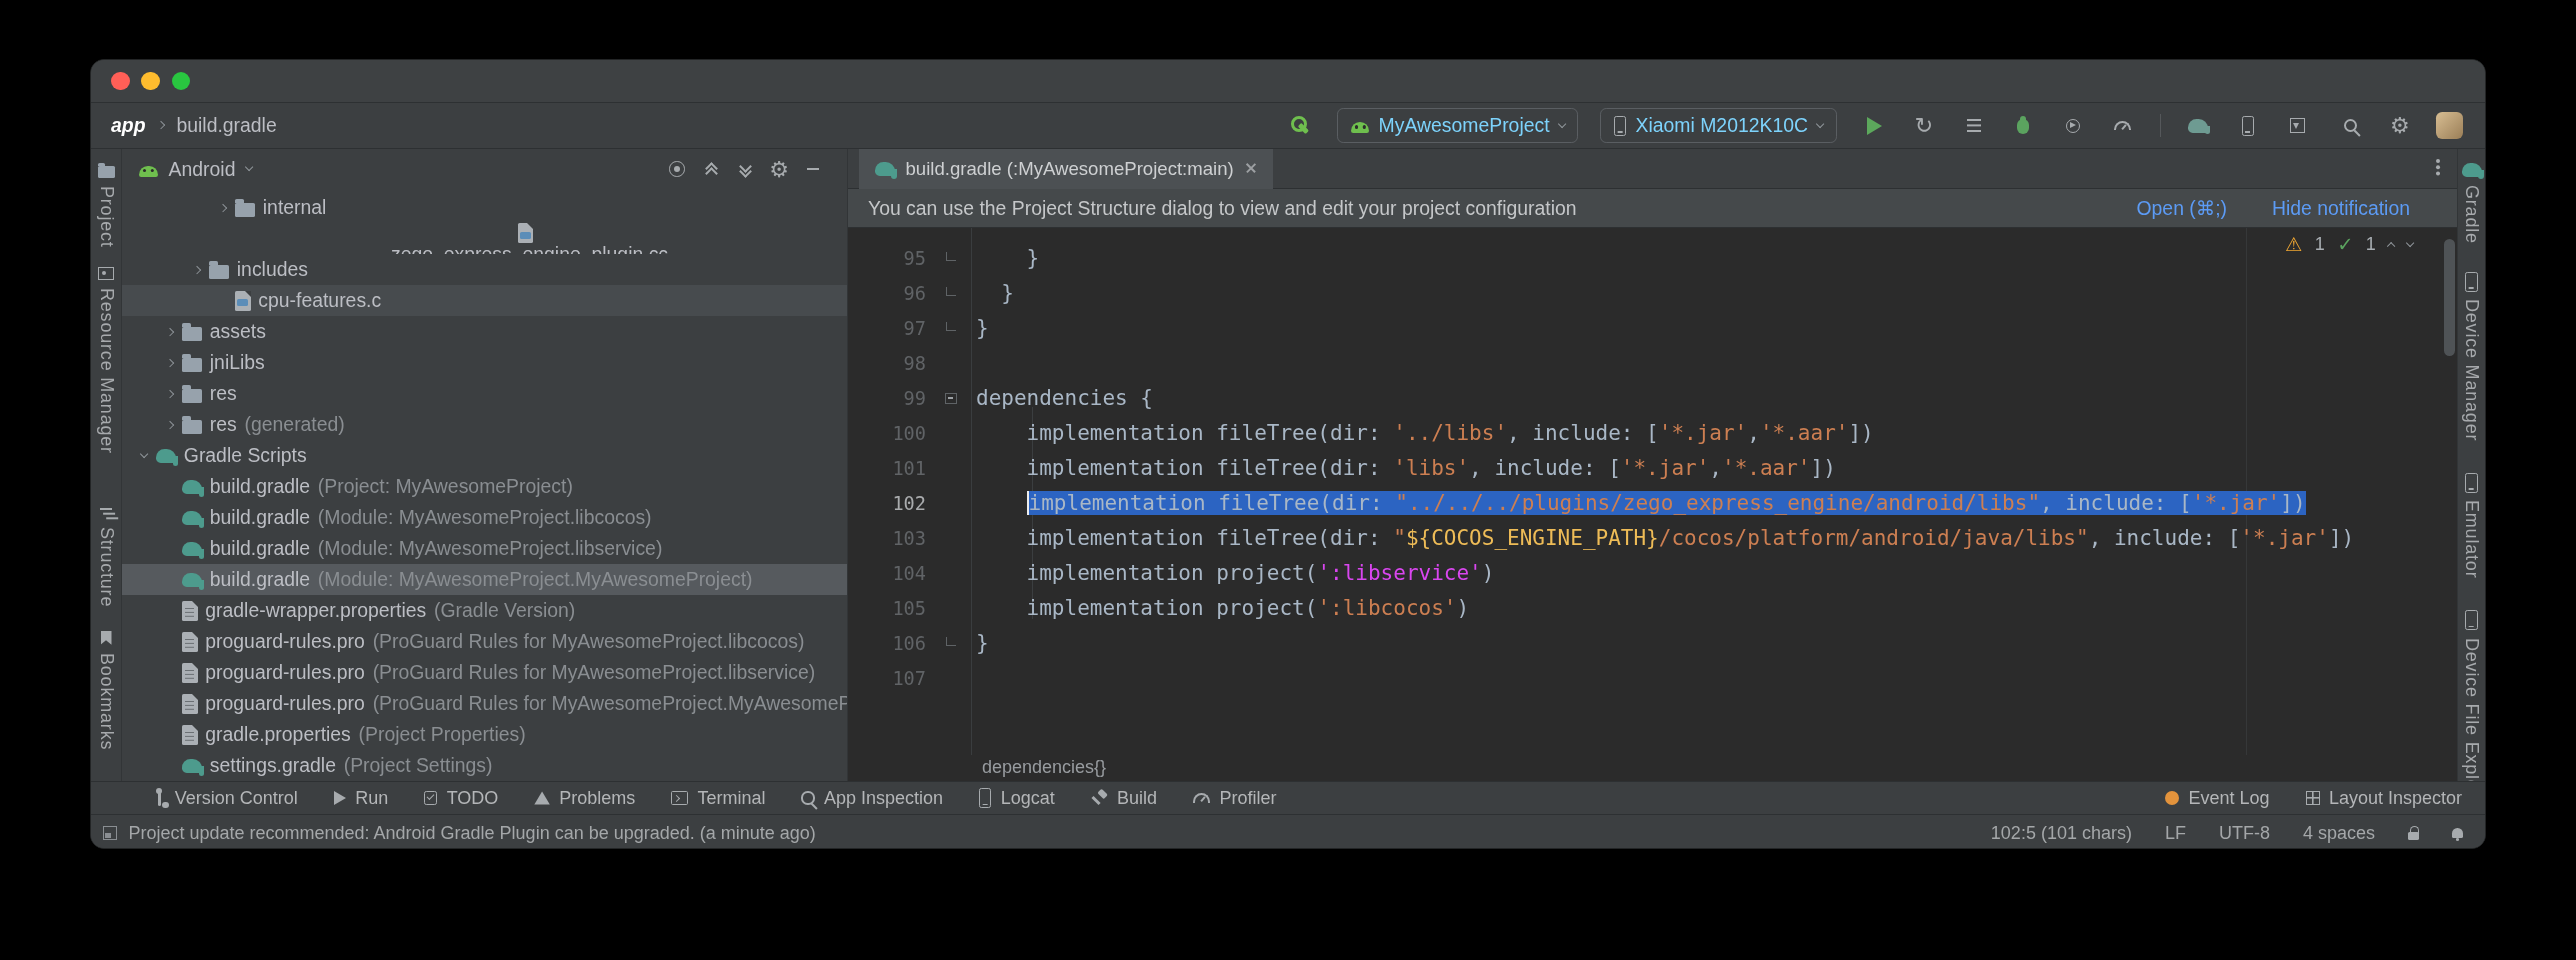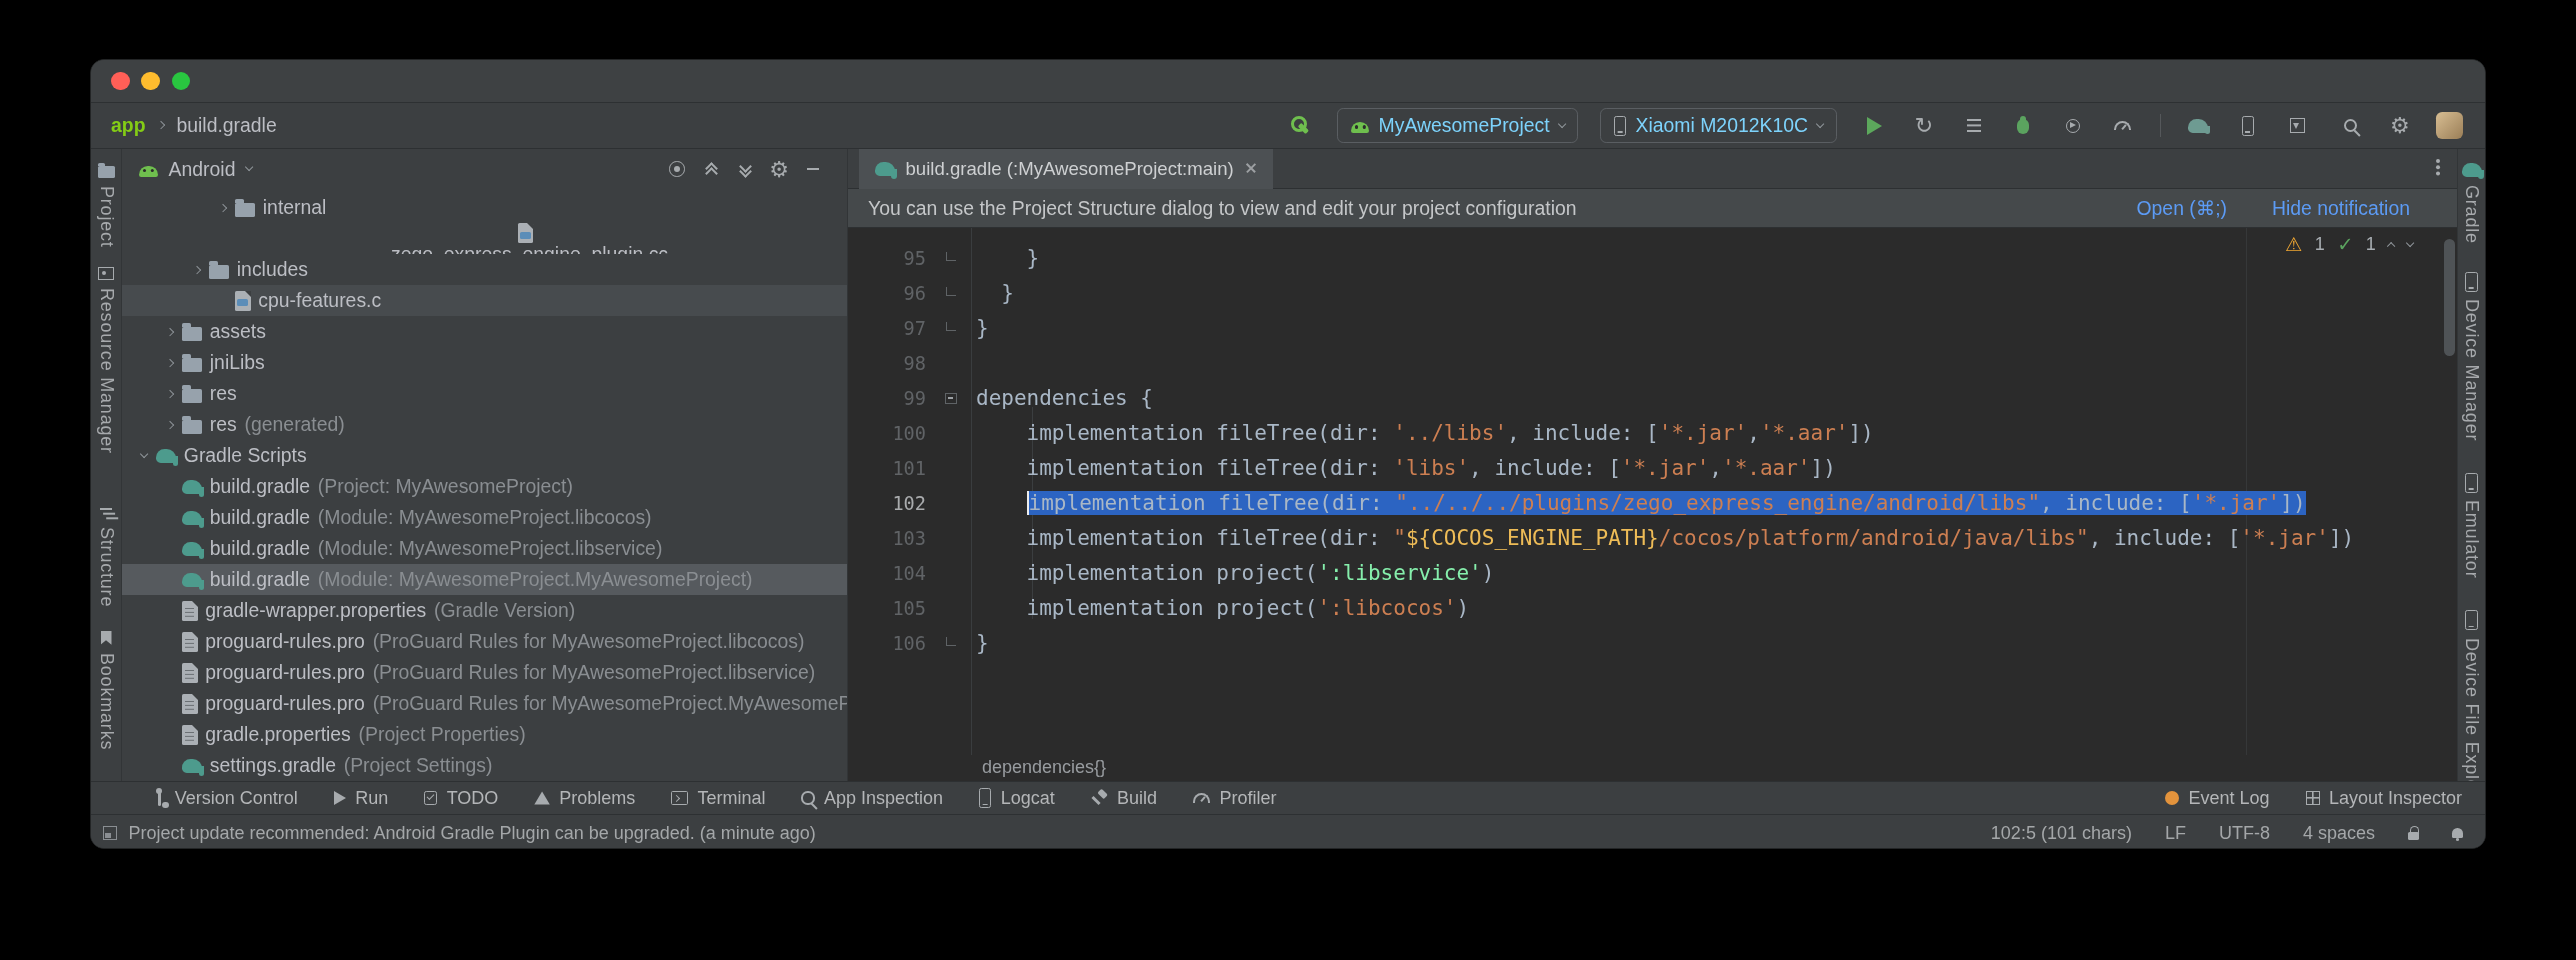--- a/index.html
+++ b/index.html
@@ -17,21 +17,21 @@
   .lights{display:flex;gap:11.7px;margin-left:20px;z-index:2;}
   .light{width:18.6px;height:18.6px;border-radius:50%;}
   .l-red{background:#FF5F57;}.l-yellow{background:#FEBC2E;}.l-green{background:#29C640;}
   .wtitle{position:absolute;left:0;right:0;text-align:center;font-size:20px;
     font-weight:bold;color:#C7C9CB;}
 
   
   .toolbar{position:absolute;left:0;top:43px;right:0;height:46px;background:#3C3F41;
     border-bottom:0.8px solid #2D3032;display:flex;align-items:center;padding:0 20px;}
   .crumbs{display:flex;align-items:center;gap:12.4px;font-size:19.4px;color:#BCBEC4;}
-  .crumb-app{font-weight:bold;color:#84cc16;}
+  .crumb-app{font-weight:bold;color:#ffffff;font-style:italic;}
   .tb-right{margin-left:auto;display:flex;align-items:center;gap:22px;}
   .combo{display:flex;align-items:center;gap:9.3px;border:0.8px solid #5A5E62;border-radius:6.2px;
     padding:4.7px 12.4px;font-size:19.4px;color:#7dd3fc;}
   .tb-group{display:flex;align-items:center;gap:18.6px;}
   .tb-btn{display:flex;align-items:center;justify-content:center;width:31px;height:31px;}
   .vdiv{width:0.8px;height:23px;background:#55585B;}
 
   
   .main{position:absolute;left:0;top:89px;width:100%;height:632px;display:flex;background:#3C3F41;}
   .stripe{width:31px;background:#3C3F41;display:flex;flex-direction:column;align-items:center;flex:none;}
@@ -548,33 +548,38 @@
               <span class="ct"><span style="color: rgb(169, 183, 198);">    </span><span class="selection" style="background: rgb(44, 100, 194);"><span style="color: rgb(169, 183, 198);">implementation fileTree(dir: </span><span style="color: rgb(205, 127, 82);">"../../../plugins/zego_express_engine/android/libs"</span><span style="color: rgb(169, 183, 198);">, include: [</span><span style="color: rgb(205, 127, 82);">'*.jar'</span><span style="color: rgb(169, 183, 198);">])</span></span></span>
             </div>
             <div class="code-line">
               <span class="ln">103</span>
               <span class="foldslot"></span>
               <span class="ct"><span style="color: rgb(169, 183, 198);">    implementation fileTree(dir: </span><span style="color: rgb(205, 127, 82);">"</span><span style="color: rgb(238, 188, 87);">${COCOS_ENGINE_PATH}</span><span style="color: rgb(205, 127, 82);">/cocos/platform/android/java/libs"</span><span style="color: rgb(169, 183, 198);">, include: [</span><span style="color: rgb(205, 127, 82);">'*.jar'</span><span style="color: rgb(169, 183, 198);">])</span></span>
             </div>
             <div class="code-line">
               <span class="ln">104</span>
               <span class="foldslot"></span>
-              <span class="ct"><span style="color: rgb(169, 183, 198);">    implementation project(</span><span style="color: #86efac;">':libservice'</span><span style="color: rgb(169, 183, 198);">)</span></span>
+              <span class="ct"><span style="color: rgb(169, 183, 198);">    implementation project(</span><span style="color: #d946ef;">':libservice'</span><span style="color: rgb(169, 183, 198);">)</span></span>
             </div>
             <div class="code-line">
               <span class="ln">105</span>
               <span class="foldslot"></span>
               <span class="ct"><span style="color: rgb(169, 183, 198);">    implementation project(</span><span style="color: rgb(205, 127, 82);">':libcocos'</span><span style="color: rgb(169, 183, 198);">)</span></span>
             </div>
             <div class="code-line">
               <span class="ln">106</span>
               <span class="foldslot">
                 <span class="fold-end"></span>
               </span>
               <span class="ct"><span style="color: rgb(169, 183, 198);">}</span></span>
+            </div>
+            <div class="code-line">
+              <span class="ln">107</span>
+              <span class="foldslot"></span>
+              <span class="ct"></span>
             </div>
           </div>
         <div class="widget">
           <span class="glyph w-warn">⚠</span>
           <span>1</span>
           <span class="glyph w-ok">✓</span>
           <span>1</span>
           <span class="chev up sm"></span>
           <span class="chev down sm"></span>
         </div>

